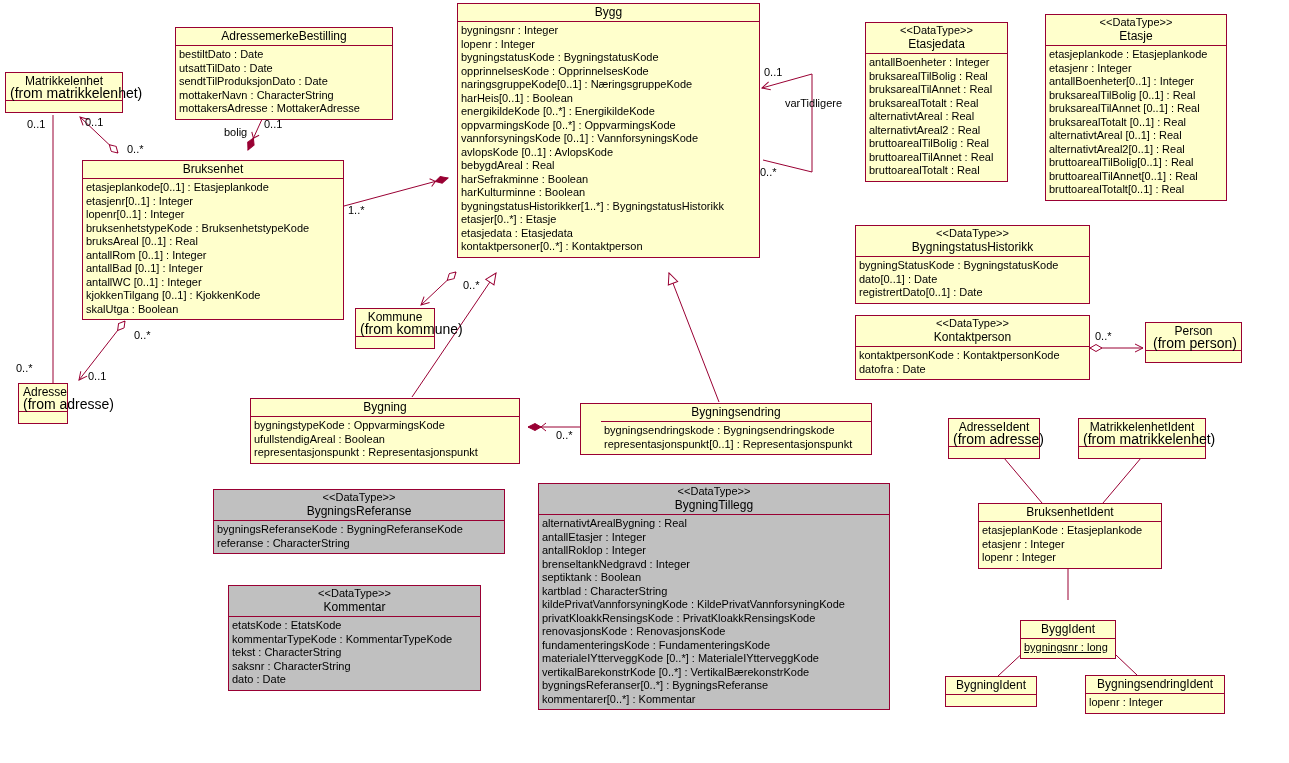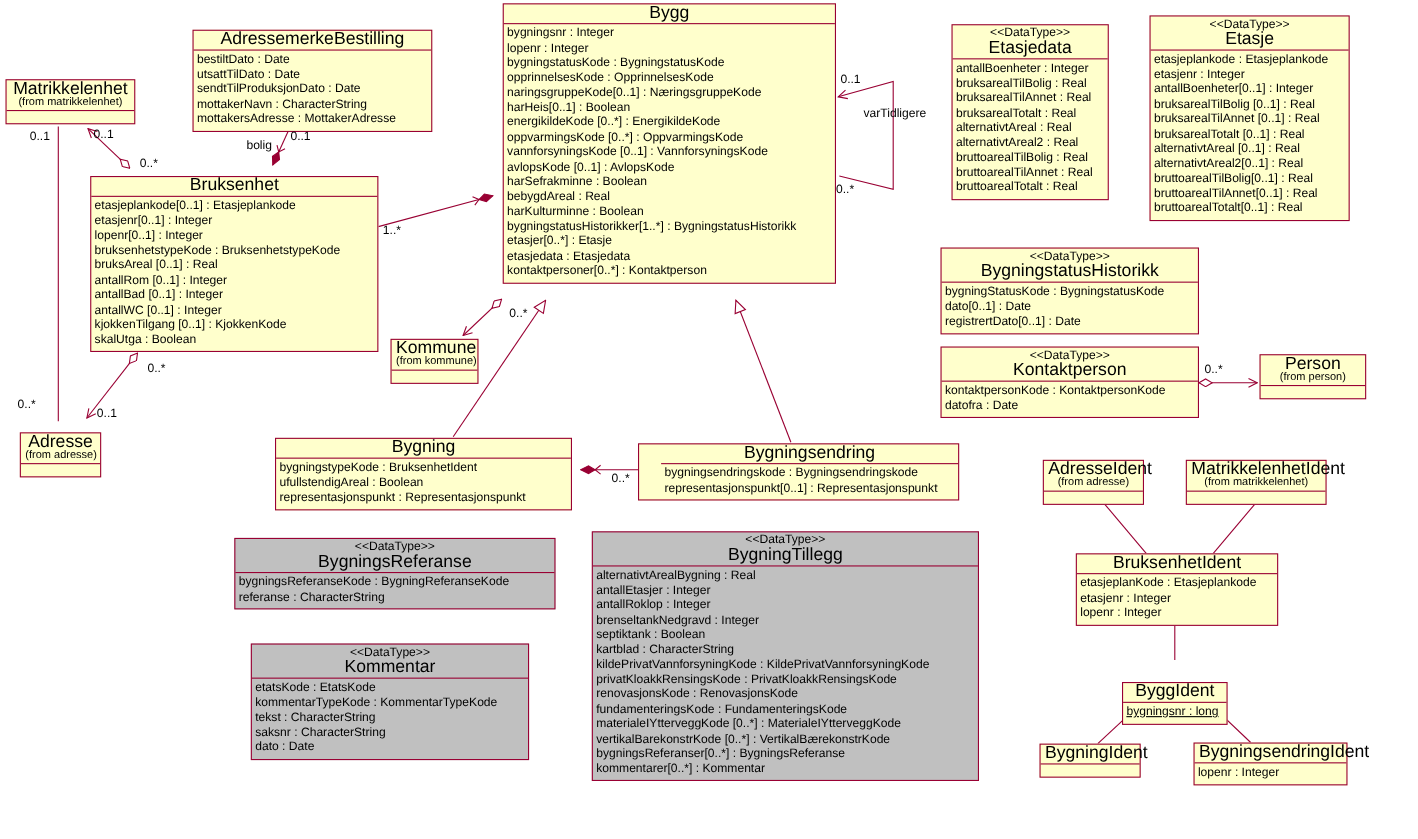--- a/index.html
+++ b/index.html
@@ -4,22 +4,22 @@
 <style>
   html,body{margin:0;padding:0;background:#ffffff;}
   #diagram{position:relative;width:1289px;height:763px;background:#ffffff;
     font-family:"Liberation Sans",sans-serif;overflow:hidden;}
   #edges{position:absolute;left:0;top:0;width:1289px;height:763px;}
   .uml-class{position:absolute;background:#ffffcc;border:1px solid #990033;
     box-sizing:border-box;color:#000;}
   .uml-class.grey{background:#c0c0c0;}
   .uml-title{border-bottom:1px solid #990033;text-align:center;padding:1px 4px 2px;}
   .stereo{font-size:11px;line-height:13px;white-space:nowrap;}
-  .cname{font-size:16px;line-height:14px;white-space:nowrap;}
-  .fromnote{font-size:10px;line-height:10px;color:#000;white-space:nowrap;}
+  .cname{font-size:12px;line-height:14px;white-space:nowrap;}
+  .fromnote{font-size:14px;line-height:10px;color:#000;white-space:nowrap;text-align:right;}
   .uml-attrs{padding:2px 3px 3px;}
   .uml-attrs.empty{height:11px;padding:0;}
   .attr{font-size:11px;line-height:13.5px;white-space:nowrap;}
   .attr.u{text-decoration:underline;}
   .edge-label{position:absolute;font-size:11px;line-height:12px;color:#000;white-space:nowrap;}
 </style>
 </head>
 <body>
 
 <div id="diagram">
@@ -83,22 +83,22 @@
         <div class="attr">bygningsnr : Integer</div>
         <div class="attr">lopenr : Integer</div>
         <div class="attr">bygningstatusKode : BygningstatusKode</div>
         <div class="attr">opprinnelsesKode : OpprinnelsesKode</div>
         <div class="attr">naringsgruppeKode[0..1] : NæringsgruppeKode</div>
         <div class="attr">harHeis[0..1] : Boolean</div>
         <div class="attr">energikildeKode [0..*] : EnergikildeKode</div>
         <div class="attr">oppvarmingsKode [0..*] : OppvarmingsKode</div>
         <div class="attr">vannforsyningsKode [0..1] : VannforsyningsKode</div>
         <div class="attr">avlopsKode [0..1] : AvlopsKode</div>
+        <div class="attr">bebygdAreal : Real</div>
         <div class="attr">harSefrakminne : Boolean</div>
-        <div class="attr">bebygdAreal : Real</div>
         <div class="attr">harKulturminne : Boolean</div>
         <div class="attr">bygningstatusHistorikker[1..*] : BygningstatusHistorikk</div>
         <div class="attr">etasjer[0..*] : Etasje</div>
         <div class="attr">etasjedata : Etasjedata</div>
         <div class="attr">kontaktpersoner[0..*] : Kontaktperson</div>
       </div>
     </div>
     <div class="uml-class" style="left: 865px; top: 22px; width: 143px;">
       <div class="uml-title">
         <div class="stereo">&lt;&lt;DataType&gt;&gt;</div>
@@ -185,21 +185,21 @@
         <div class="cname">Kommune</div>
         <div class="fromnote">(from kommune)</div>
       </div>
       <div class="uml-attrs empty"></div>
     </div>
     <div class="uml-class" style="left: 250px; top: 398px; width: 270px;">
       <div class="uml-title">
         <div class="cname">Bygning</div>
       </div>
       <div class="uml-attrs">
-        <div class="attr">bygningstypeKode : BruksenhetIdent</div>
+        <div class="attr">bygningstypeKode : OppvarmingsKode</div>
         <div class="attr">ufullstendigAreal : Boolean</div>
         <div class="attr">representasjonspunkt : Representasjonspunkt</div>
       </div>
     </div>
     <div class="uml-class" style="left: 580px; top: 403px; width: 292px; padding-left: 20px;">
       <div class="uml-title">
         <div class="cname">Bygningsendring</div>
       </div>
       <div class="uml-attrs">
         <div class="attr">bygningsendringskode : Bygningsendringskode</div>
@@ -244,21 +244,21 @@
         <div class="attr">kildePrivatVannforsyningKode : KildePrivatVannforsyningKode</div>
         <div class="attr">privatKloakkRensingsKode : PrivatKloakkRensingsKode</div>
         <div class="attr">renovasjonsKode : RenovasjonsKode</div>
         <div class="attr">fundamenteringsKode : FundamenteringsKode</div>
         <div class="attr">materialeIYtterveggKode [0..*] : MaterialeIYtterveggKode</div>
         <div class="attr">vertikalBarekonstrKode [0..*] : VertikalBærekonstrKode</div>
         <div class="attr">bygningsReferanser[0..*] : BygningsReferanse</div>
         <div class="attr">kommentarer[0..*] : Kommentar</div>
       </div>
     </div>
-    <div class="uml-class" style="left: 18px; top: 393px; width: 74px;">
+    <div class="uml-class" style="left: 18px; top: 383px; width: 50px;">
       <div class="uml-title">
         <div class="cname">Adresse</div>
         <div class="fromnote">(from adresse)</div>
       </div>
       <div class="uml-attrs empty"></div>
     </div>
     <div class="uml-class" style="left: 948px; top: 418px; width: 92px;">
       <div class="uml-title">
         <div class="cname">AdresseIdent</div>
         <div class="fromnote">(from adresse)</div>

